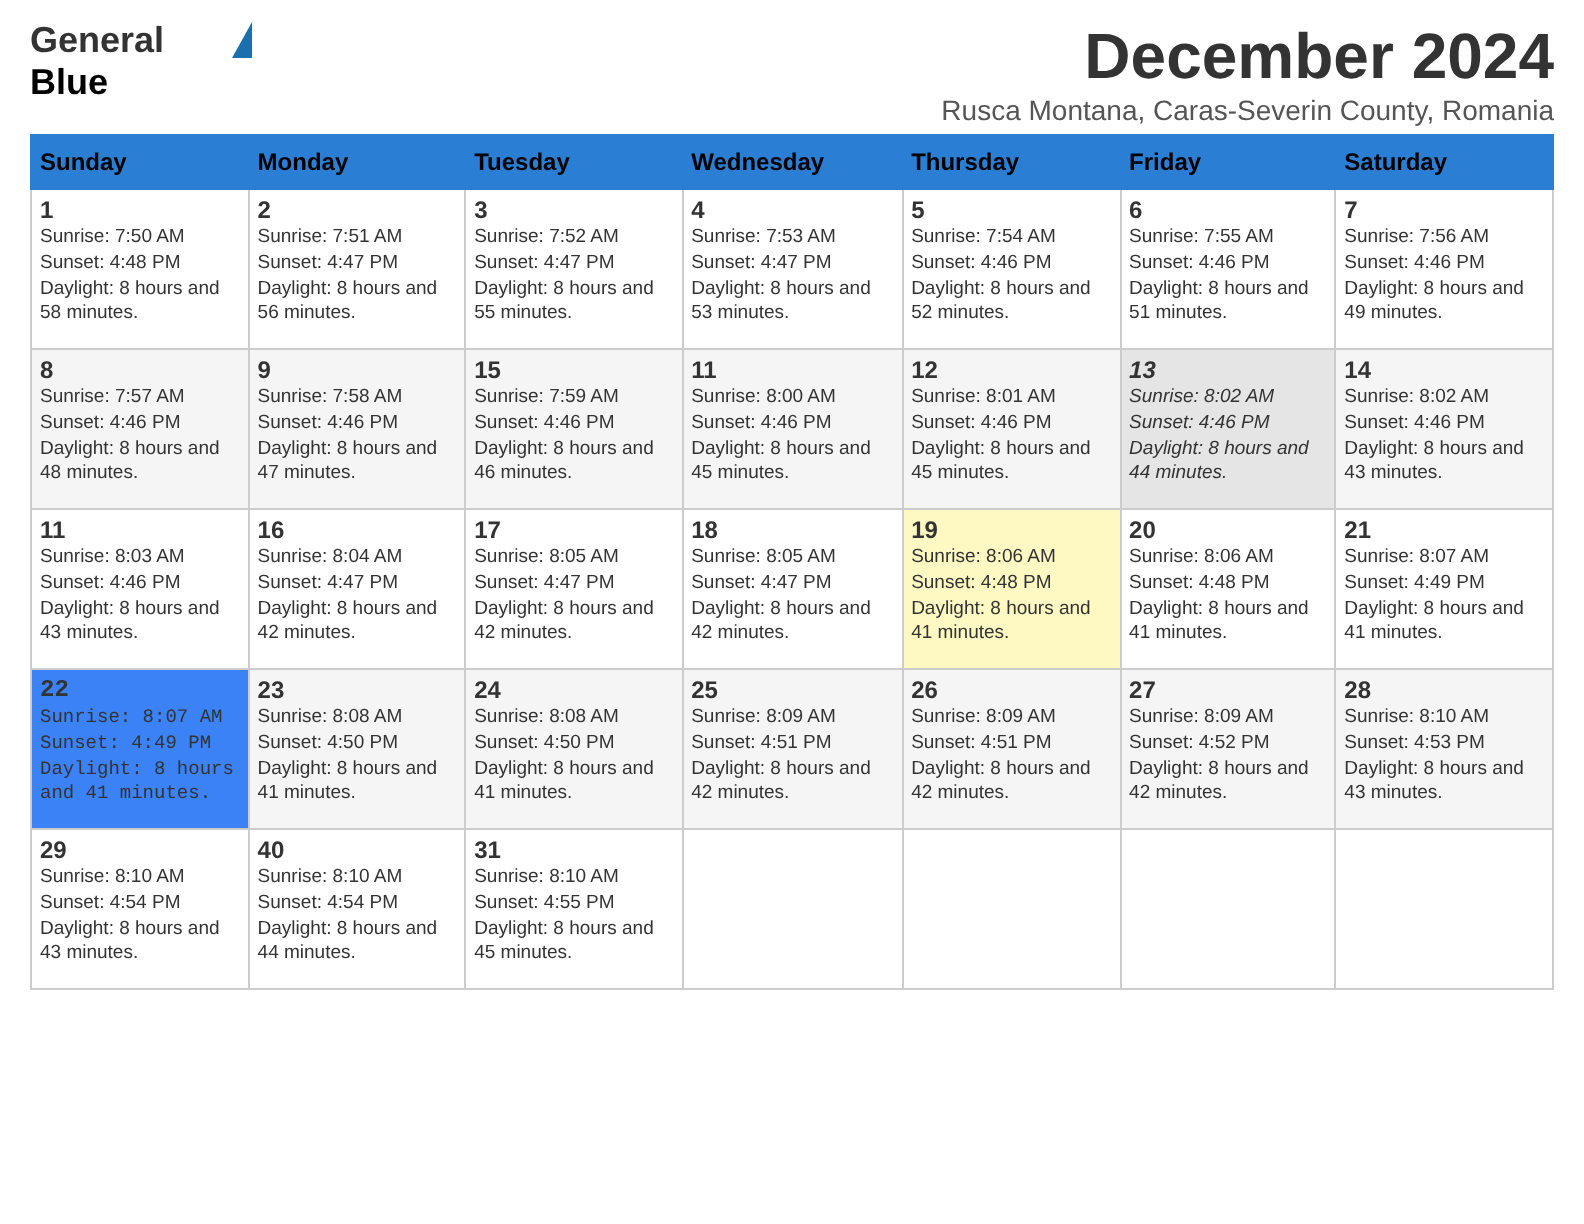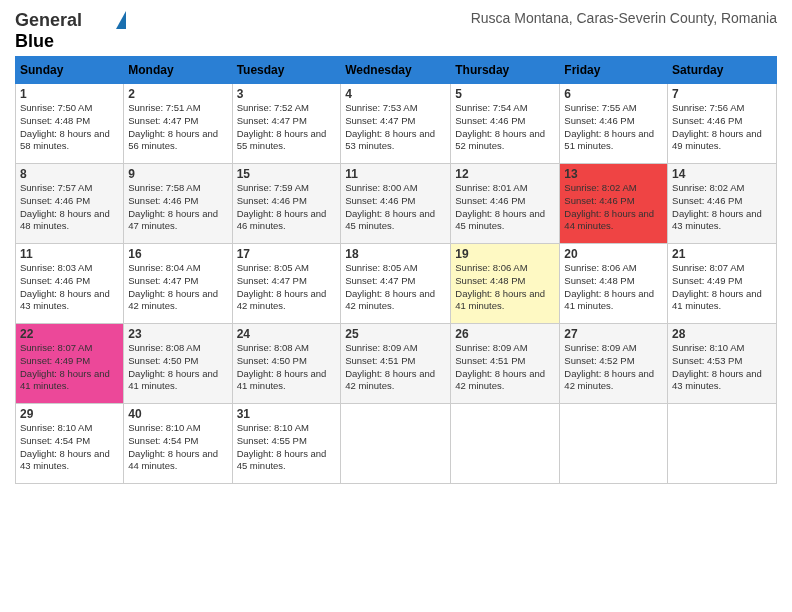--- a/index.html
+++ b/index.html
@@ -109,20 +109,21 @@
 <div class="page">
   <div class="header">
     <div class="logo">
       <div class="logo-text">
         <span class="logo-general">General</span>
         <div class="logo-triangle"></div>
       </div>
       <span class="logo-blue">Blue</span>
     </div>
     <div class="title-section">
+      <div class="main-title">December 2024</div>
       <div class="subtitle">Rusca Montana, Caras-Severin County, Romania</div>
     </div>
   </div>
 
   <table class="calendar-table">
     <thead>
       <tr>
         <th>Sunday</th>
         <th>Monday</th>
         <th>Tuesday</th>
@@ -225,21 +226,21 @@
         </div>
       </td>
           <td style="background-color: rgb(245, 245, 245);">
         <span class="day-number">12</span>
         <div class="day-info">
           Sunrise: 8:01 AM<br>
           Sunset: 4:46 PM<br>
           Daylight: 8 hours and 45 minutes.
         </div>
       </td>
-          <td style="background-color: #ef4444;">
+          <td style="background-color: #e5e5e5; font-style: italic;">
         <span class="day-number">13</span>
         <div class="day-info">
           Sunrise: 8:02 AM<br>
           Sunset: 4:46 PM<br>
           Daylight: 8 hours and 44 minutes.
         </div>
       </td>
           <td style="background-color: rgb(245, 245, 245);">
         <span class="day-number">14</span>
         <div class="day-info">
@@ -301,21 +302,21 @@
           <td style="background-color: rgb(255, 255, 255);">
         <span class="day-number">21</span>
         <div class="day-info">
           Sunrise: 8:07 AM<br>
           Sunset: 4:49 PM<br>
           Daylight: 8 hours and 41 minutes.
         </div>
       </td>
         </tr>
         <tr>
-          <td style="background-color: #ec4899;">
+          <td style="background-color: #3b82f6; font-family: Liberation Mono, monospace;">
         <span class="day-number">22</span>
         <div class="day-info">
           Sunrise: 8:07 AM<br>
           Sunset: 4:49 PM<br>
           Daylight: 8 hours and 41 minutes.
         </div>
       </td>
           <td style="background-color: rgb(245, 245, 245);">
         <span class="day-number">23</span>
         <div class="day-info">

